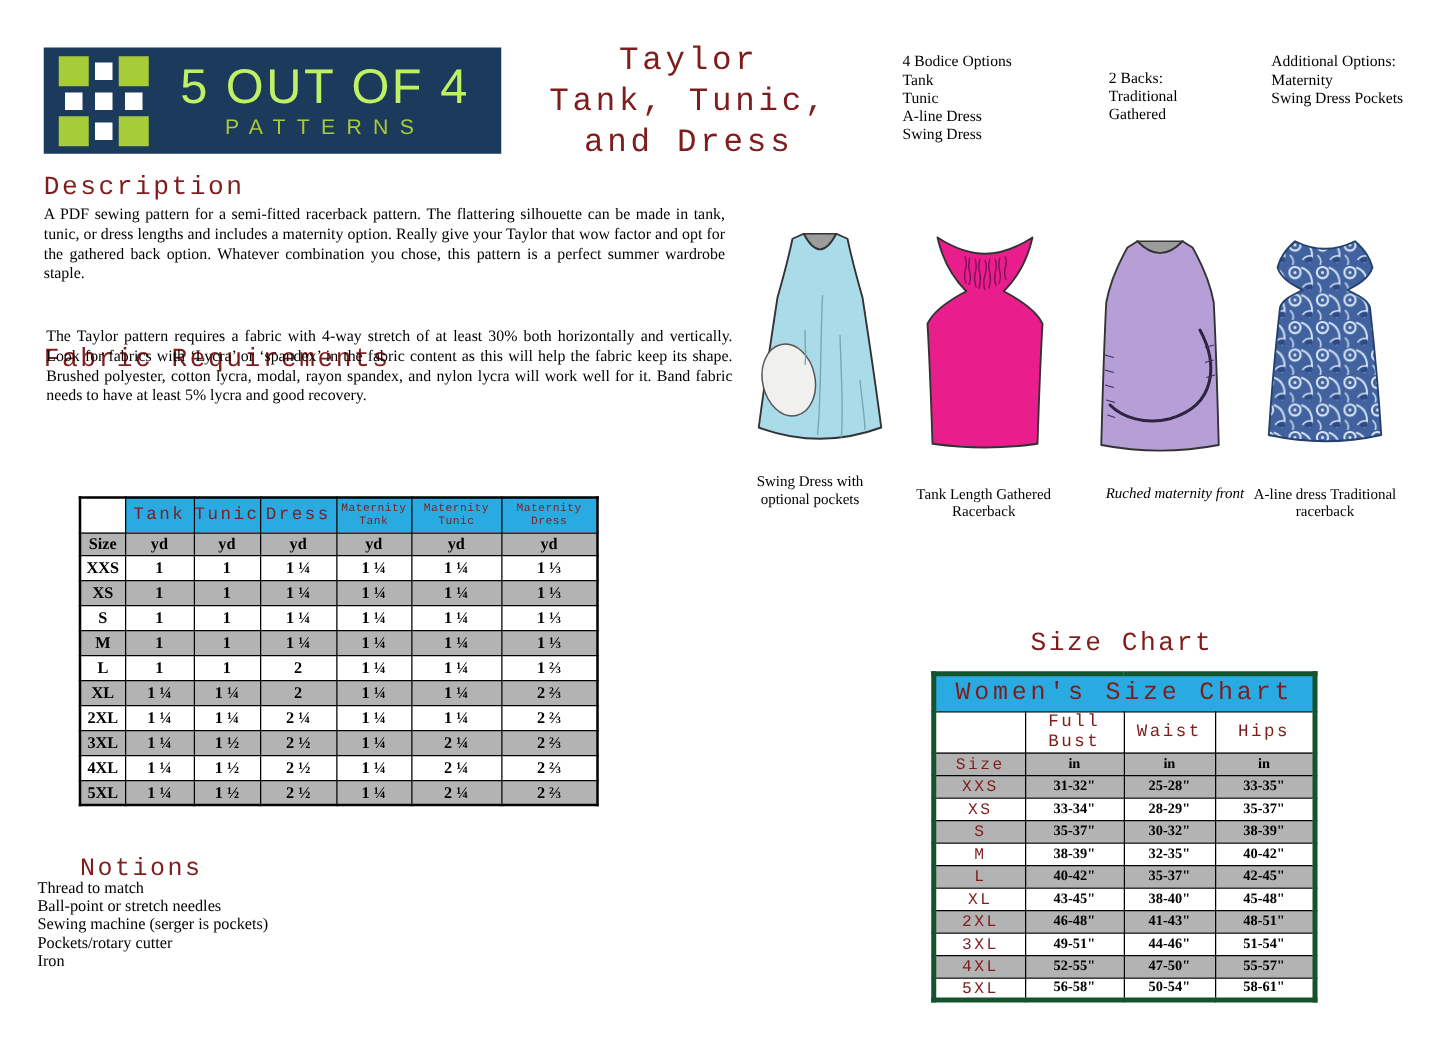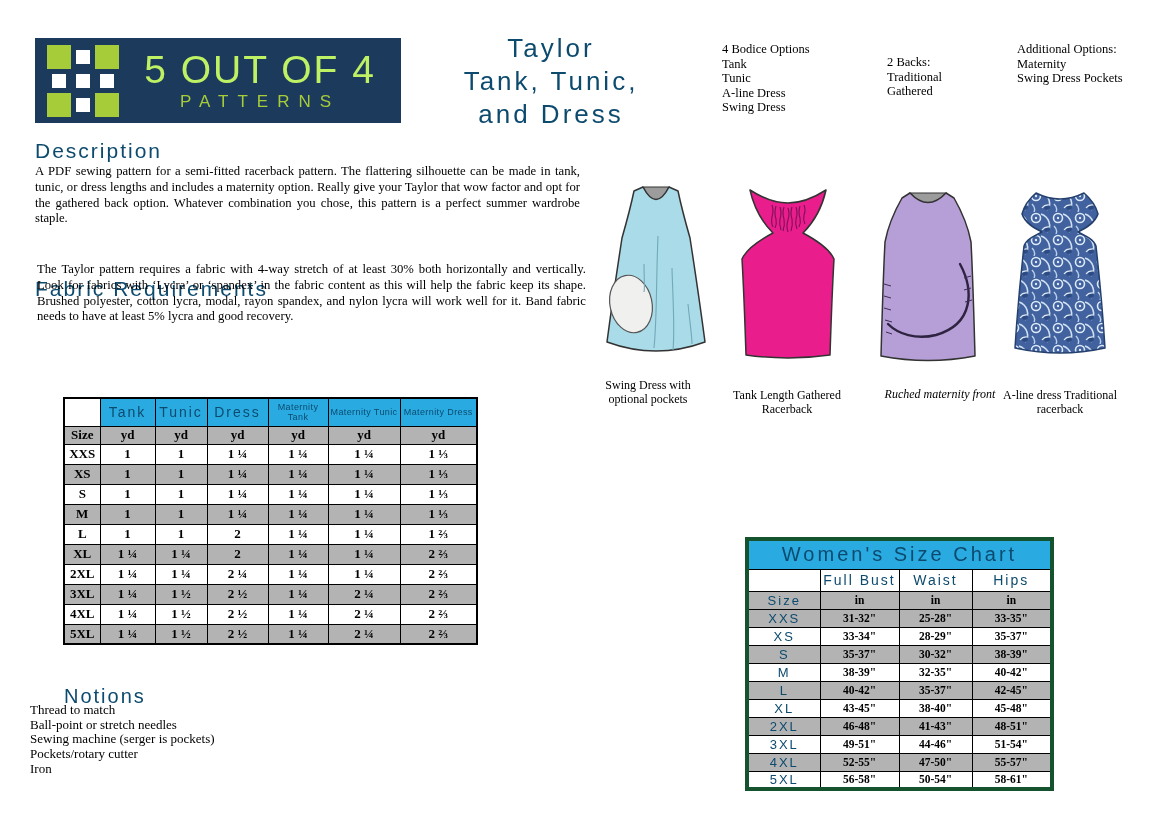--- a/index.html
+++ b/index.html
@@ -1,19 +1,19 @@
 <!DOCTYPE html>
 <html><head>
 <meta charset="utf-8">
 <style>
   * { margin:0; padding:0; box-sizing:border-box; }
   html,body { background:#fff; }
   .page { position:relative; width:1164px; height:840px; background:#fff;
           font-family:"Liberation Serif", serif; color:#000; overflow:hidden; }
-  .hand { font-family:Liberation Sans, sans-serif; letter-spacing:2px; color:#0c4a6e; }
+  .hand { font-family:Liberation Mono, monospace; letter-spacing:2px; color:#7f1d1d; }
 
   
   .logo { position:absolute; left:35px; top:38px; width:366px; height:85px;
           background:#1b3a5c; display:flex; align-items:center; gap:14px; padding:6px 14px 6px 12px; }
   .logo-mark { display:grid; grid-template-columns:24px 14px 24px; grid-template-rows:24px 14px 24px;
                gap:5px; flex:0 0 auto; }
   .sq-g { width:24px; height:24px; background:#a6cc39; }
   .sq-w { width:14px; height:14px; background:#ffffff; place-self:center; }
   .logo-text { flex:1; text-align:center; }
   .logo-name { font-family:"Liberation Sans", sans-serif; font-size:39px; line-height:42px;
@@ -306,20 +306,21 @@
       </pattern>
     </defs>
     <path d="M28,3 Q52,15 76,3 C83,9 88,16 90,24 C87,33 78,38 70,42 C80,47 86,50 88,56 C92,92 95,126 97,158 Q52,168 7,158 C9,126 12,92 16,56 C18,50 24,47 34,42 C26,38 17,33 14,24 C16,16 21,9 28,3 Z" fill="url(#dmk)" stroke="#25406e" stroke-width="1.5" stroke-linejoin="round"></path>
   </svg>
 
   <div class="cap" id="cap-0">Swing Dress with optional pockets</div>
   <div class="cap" id="cap-1">Tank Length Gathered Racerback</div>
   <div class="cap" id="cap-2">Ruched maternity front</div>
   <div class="cap" id="cap-3">A-line dress Traditional racerback</div>
 
+  <div class="sec-head hand" id="h-sizechart">Size Chart</div>
   <table class="wtable">
     <colgroup>
         <col style="width:73px">
         <col style="width:79px">
         <col style="width:73px">
         <col style="width:80px">
       </colgroup>
     <tbody>
         <tr class="wtitle">
       <th colspan="4" class="hand">Women's Size Chart</th>

